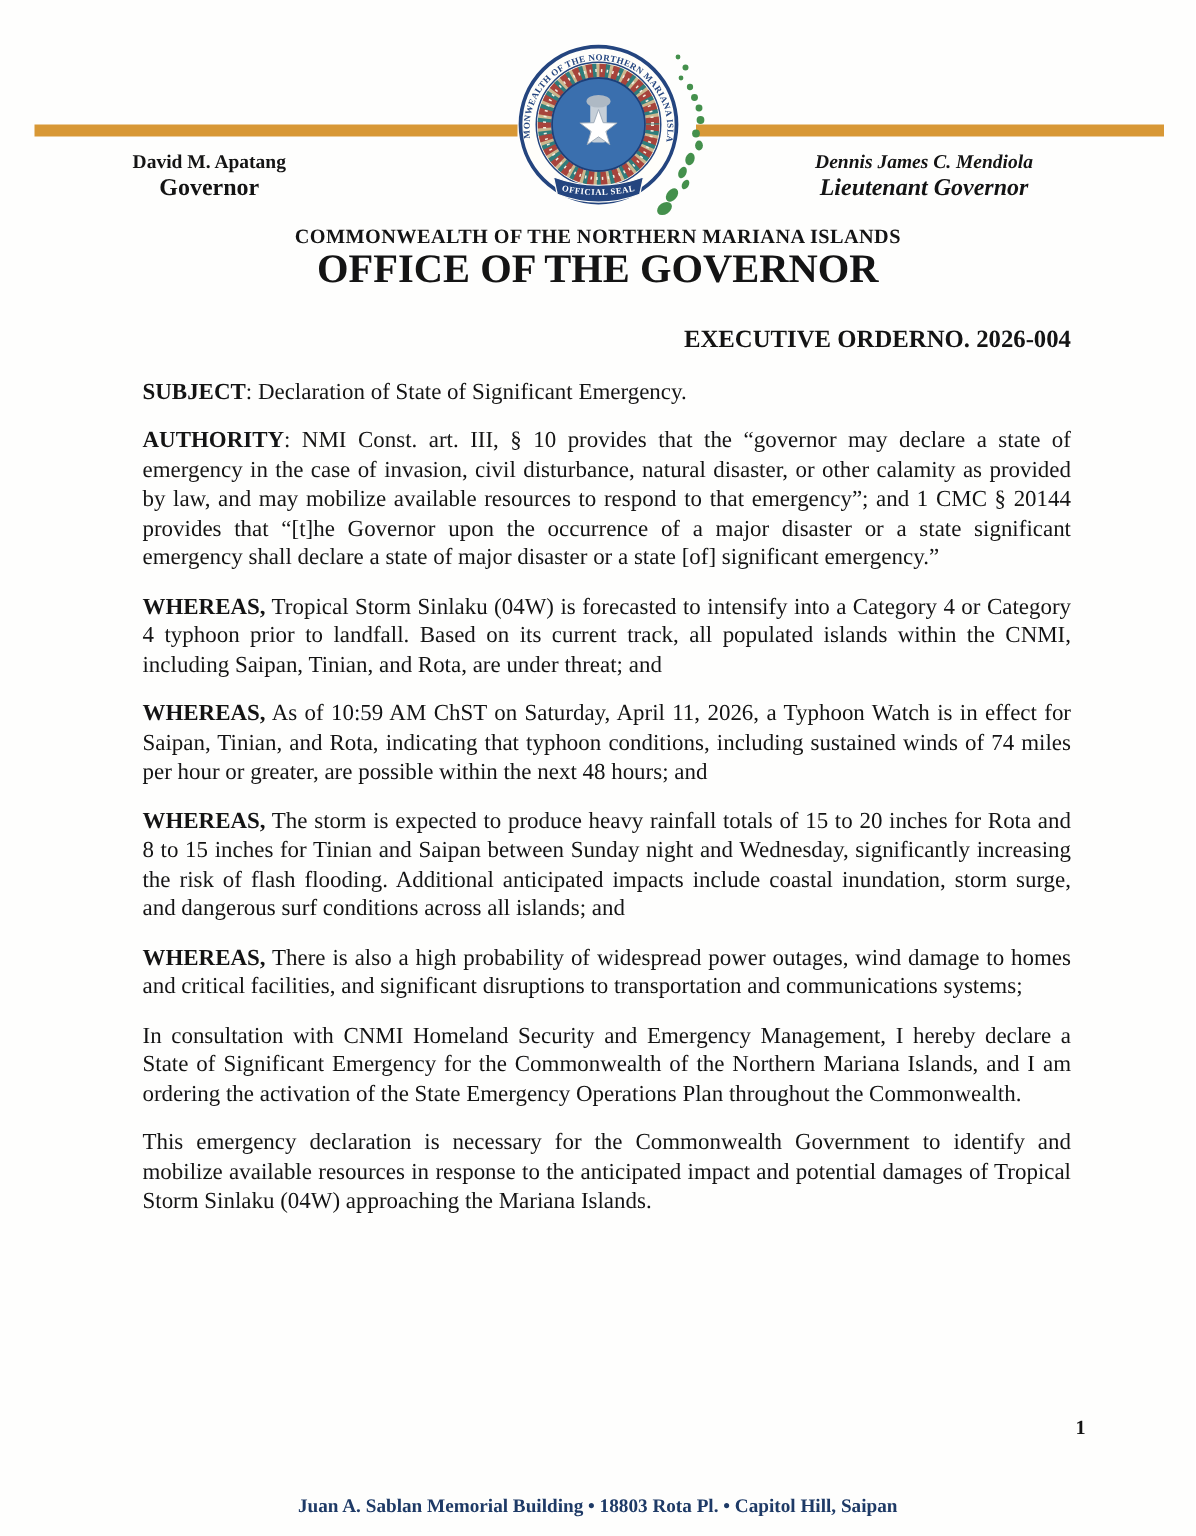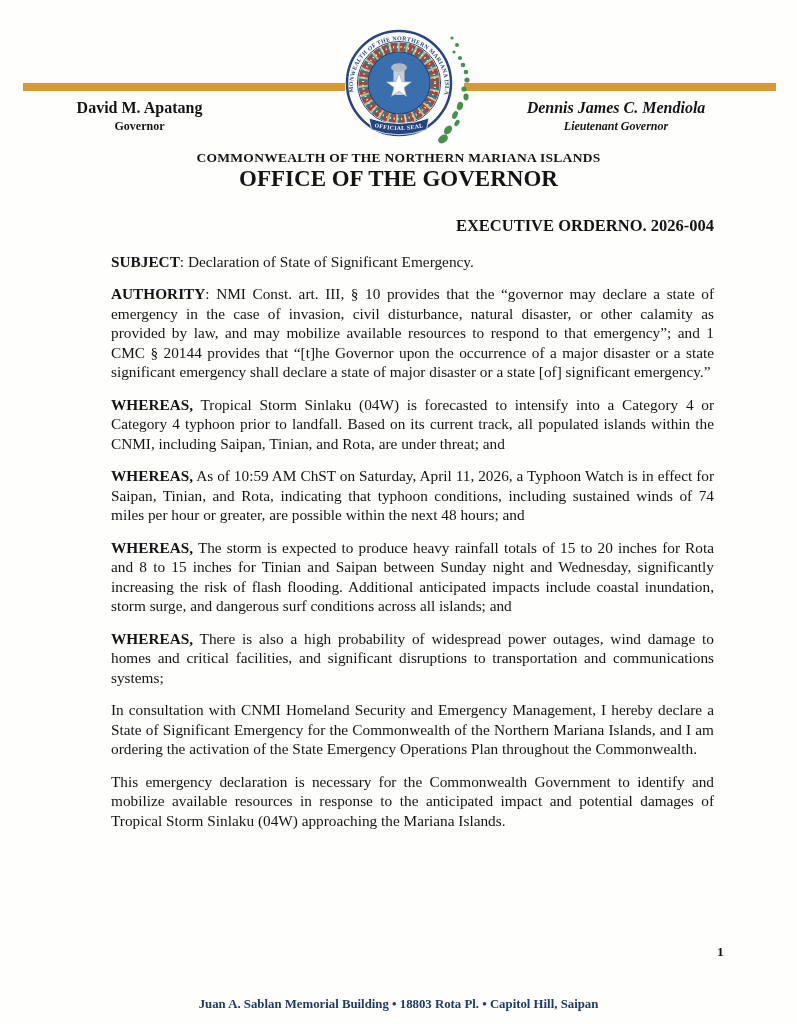--- a/index.html
+++ b/index.html
@@ -9,35 +9,35 @@
     font-family:"Liberation Serif","DejaVu Serif",serif;
   }
   
   .rule { position:absolute; top:83px; height:8px; background:#d89836; }
   .rule-left  { left:23px;  width:322px; }
   .rule-right { left:464px; width:312px; }
   
   .official-block { position:absolute; text-align:center; font-weight:bold; }
   .official-block.gov { left:42px;  top:97px; width:195px; }
   .official-block.ltgov { left:492px; top:97px; width:248px;font-style:italic; }
-  .official-name  { font-size:16px; line-height:21px; }
-  .official-title { font-size:12px; line-height:16px; }
+  .official-name  { font-size:13px; line-height:21px; }
+  .official-title { font-size:16px; line-height:16px; }
   
   .seal-wrap { position:absolute; left:342px; top:22px; width:140px; height:126px; }
   
   .org-heading { position:absolute; top:150px; left:0; width:797px; text-align:center; font-weight:bold; }
   .org-line1 { font-size:13.5px; letter-spacing:0.3px; line-height:16px; }
-  .org-line2 { font-size:23px; line-height:26px; }
+  .org-line2 { font-size:27px; line-height:26px; }
   
   .doc-body {
     position:absolute; left:95px; top:216px; width:619px;
     font-size:15.3px; line-height:19.5px; text-align:justify;
   }
   .order-no { font-size:16.5px; font-weight:bold; margin:0 0 16px 0; text-align:right; }
-  .doc-body p { margin:0 0 13px 16px; }
+  .doc-body p { margin:0 0 13px 0; }
   .lead { font-weight:bold; }
   .subject-p { margin-bottom:15px; text-align:left; }
   .section-heading { margin:24px 0 16px 25px; text-align:left; text-decoration:underline; }
   .indent { margin-left:25px; }
   
   .page-number {
     position:absolute; top:944px; left:717px;
     font-weight:bold; font-size:13.5px;
   }
   .footer {

